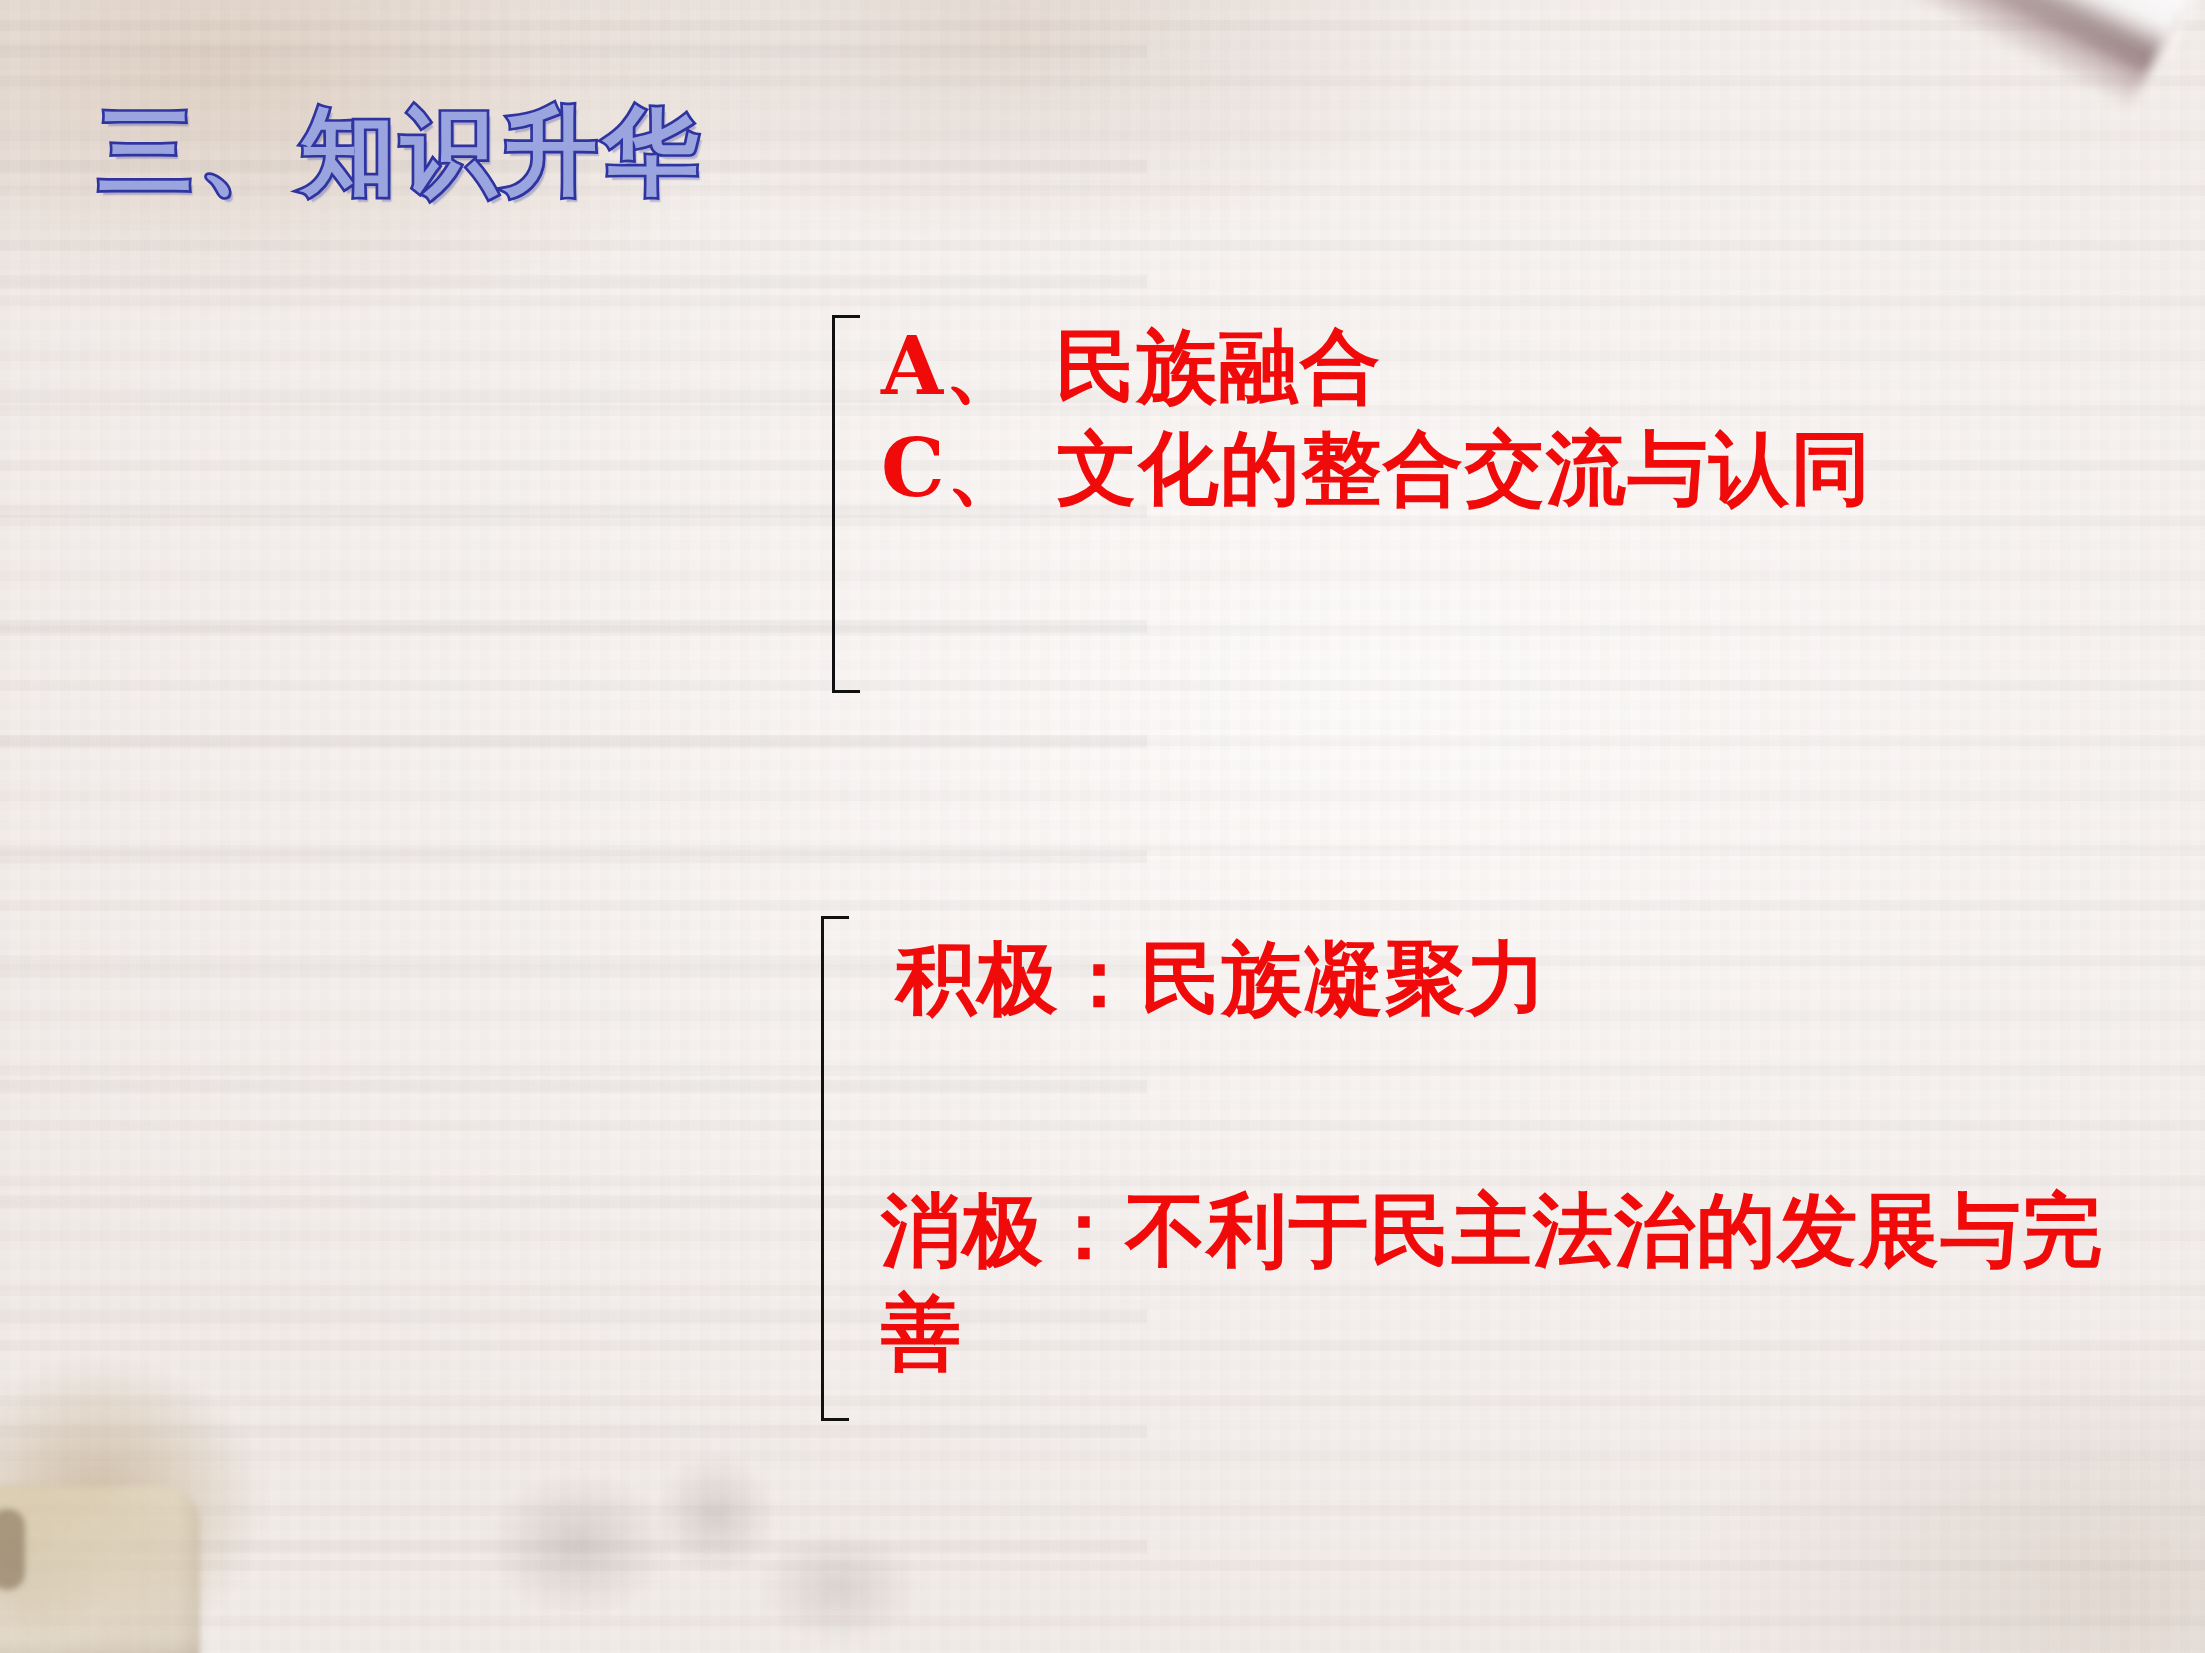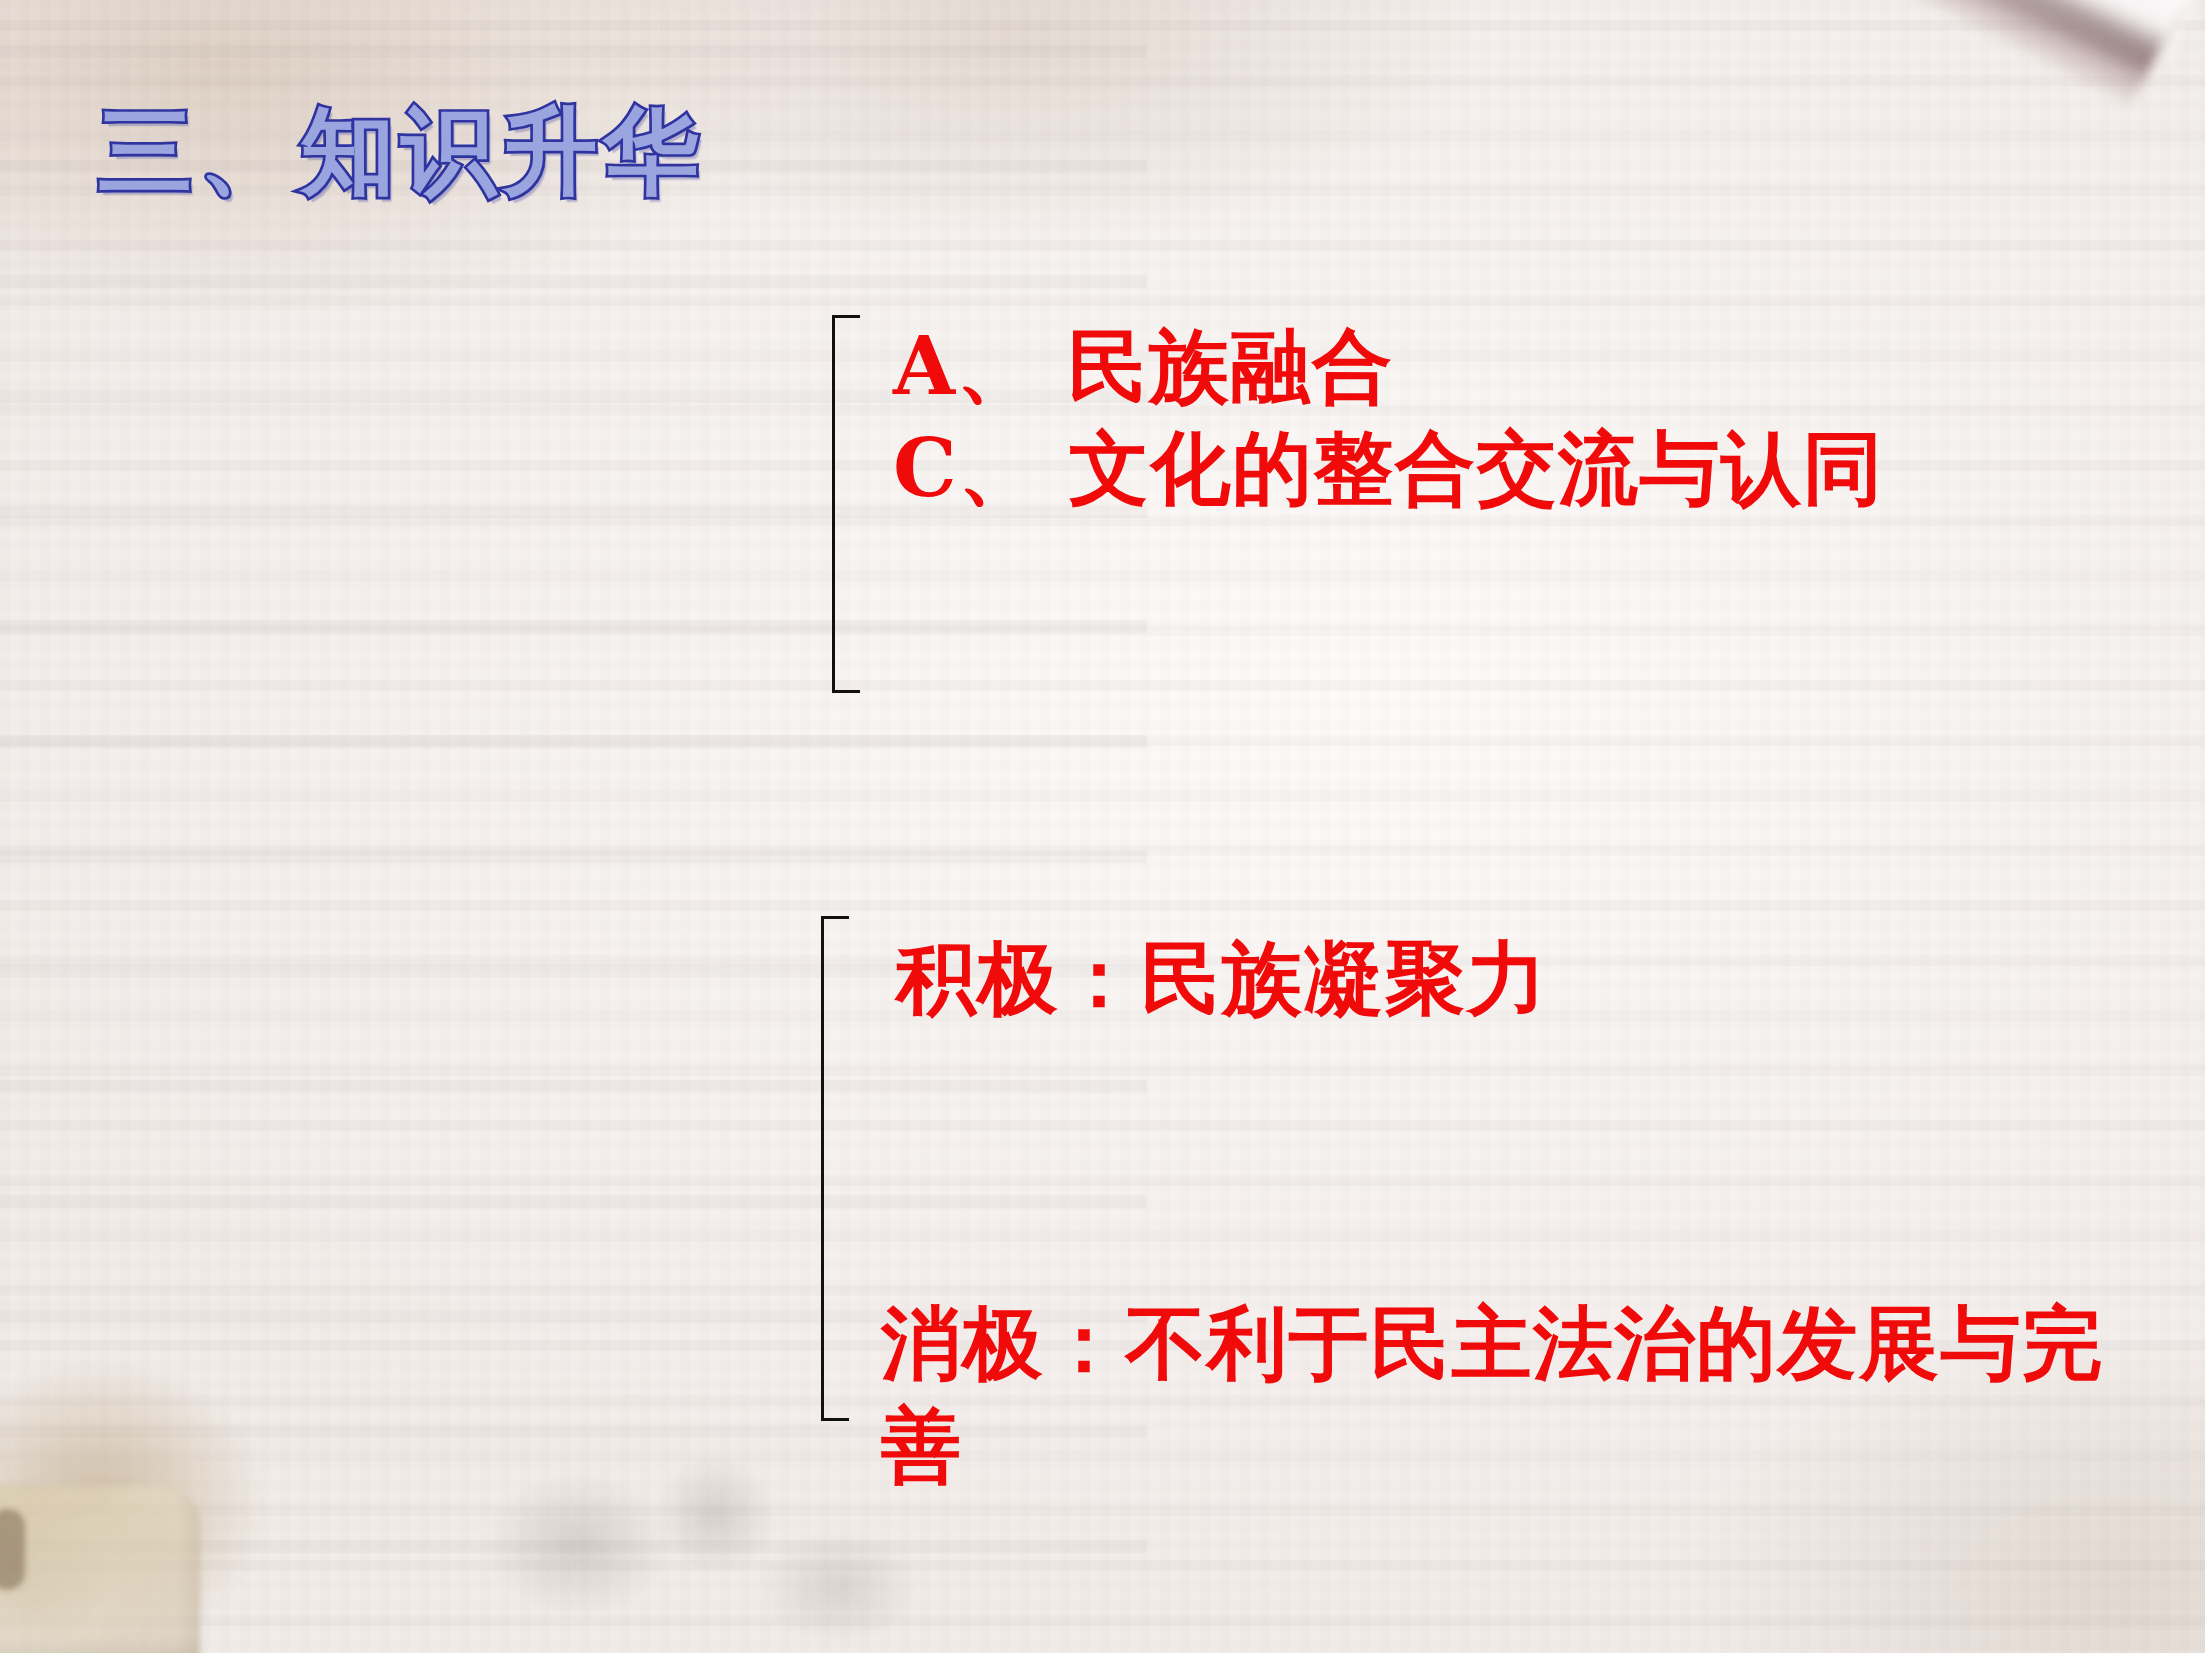--- a/index.html
+++ b/index.html
@@ -212,27 +212,27 @@
     line-height: 1.28;
     letter-spacing: 1.5px;
     white-space: nowrap;
   }
   .redblock .rline { display: block; }
   .redblock.wrap { white-space: normal; }
 
   
   #row1-lead  { left: 70px;  top: 360px;  width: 735px; }
   #bracket1   { left: 832px; top: 315px; width: 27.6px; height: 378px; }
-  #row1-red   { left: 881px; top: 315px; margin-left: 12px; }
+  #row1-red   { left: 881px; top: 315px; }
 
   
   #row2-lead  { left: 63px;  top: 1041px; width: 750px; }
   #bracket2   { left: 821px; top: 916px; width: 27.6px; height: 505px; }
   #row2-red-pos { left: 896px; top: 927px; }
-  #row2-red-neg { left: 881px; top: 1292px; width: 1256px; }
+  #row2-red-neg { left: 881px; top: 1179px; width: 1256px; }
 </style>
 </head>
 <body>
 
 <div id="slide">
 
   <div class="bg-base"></div>
   <div class="bg-warm"></div>
   <div class="bg-bands"></div>
   <div class="bg-bands2"></div>

